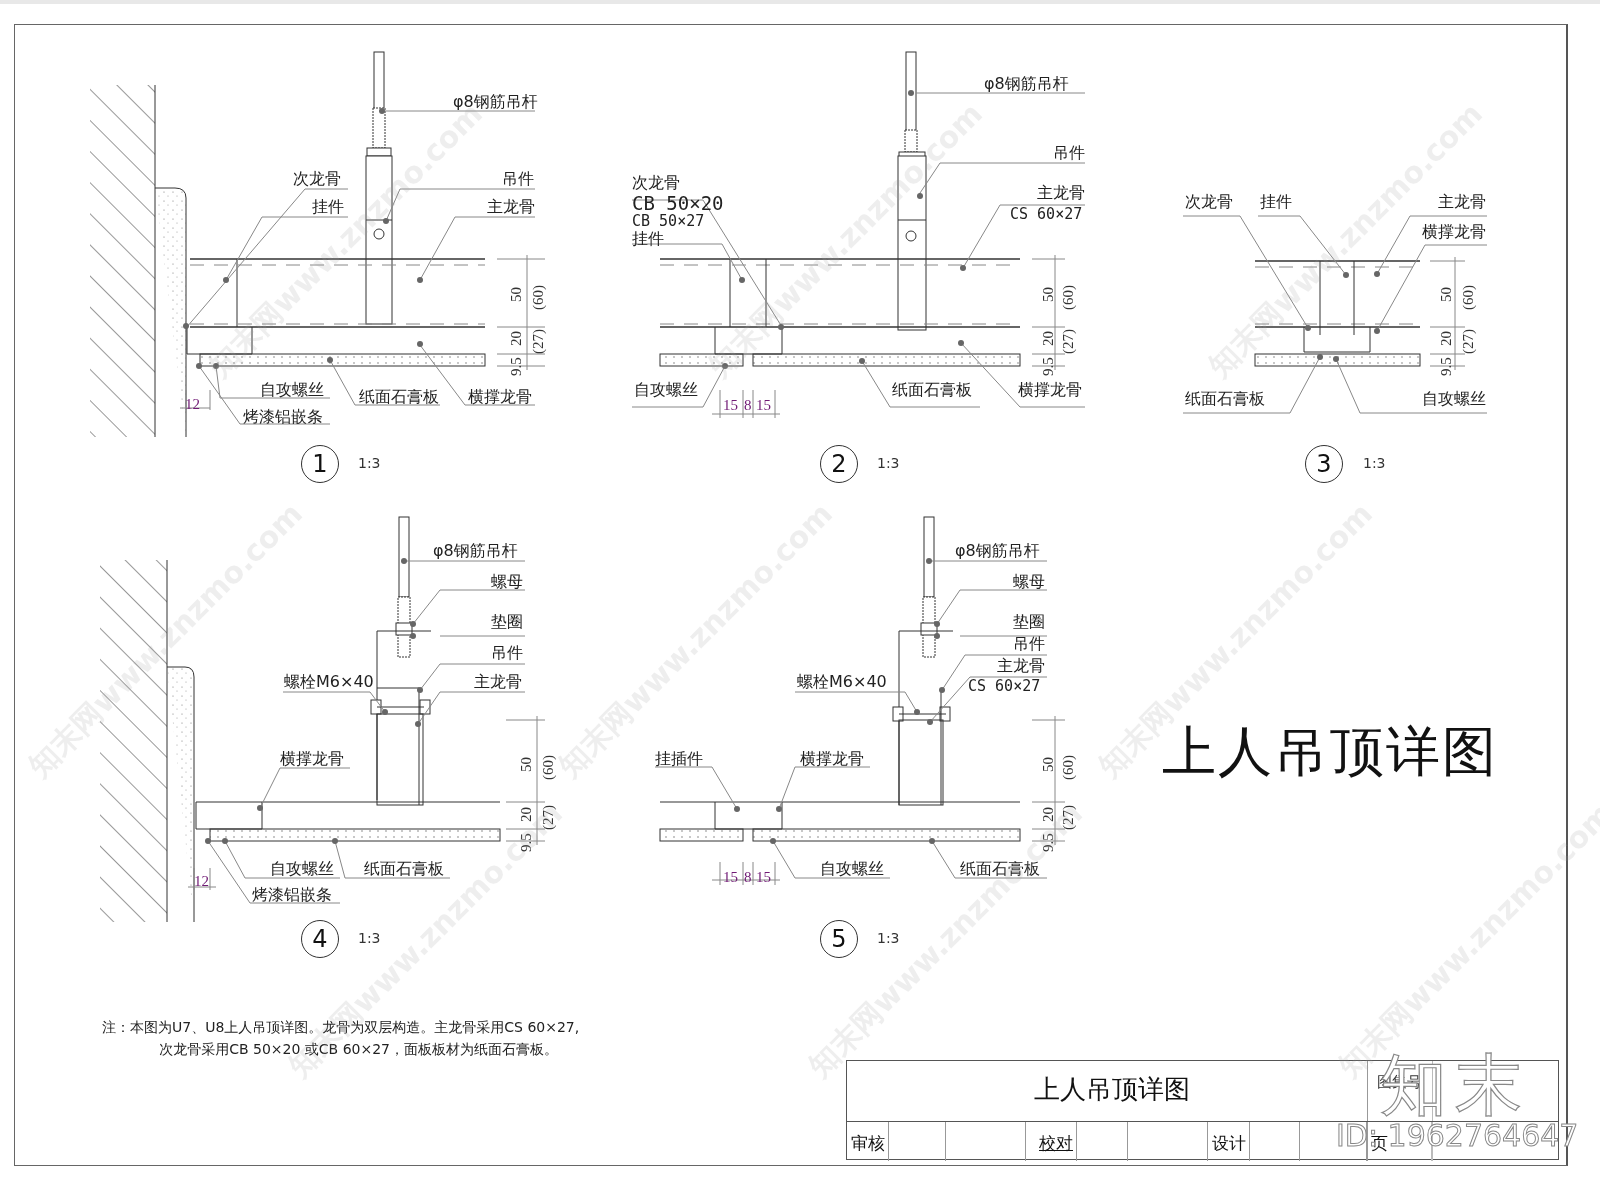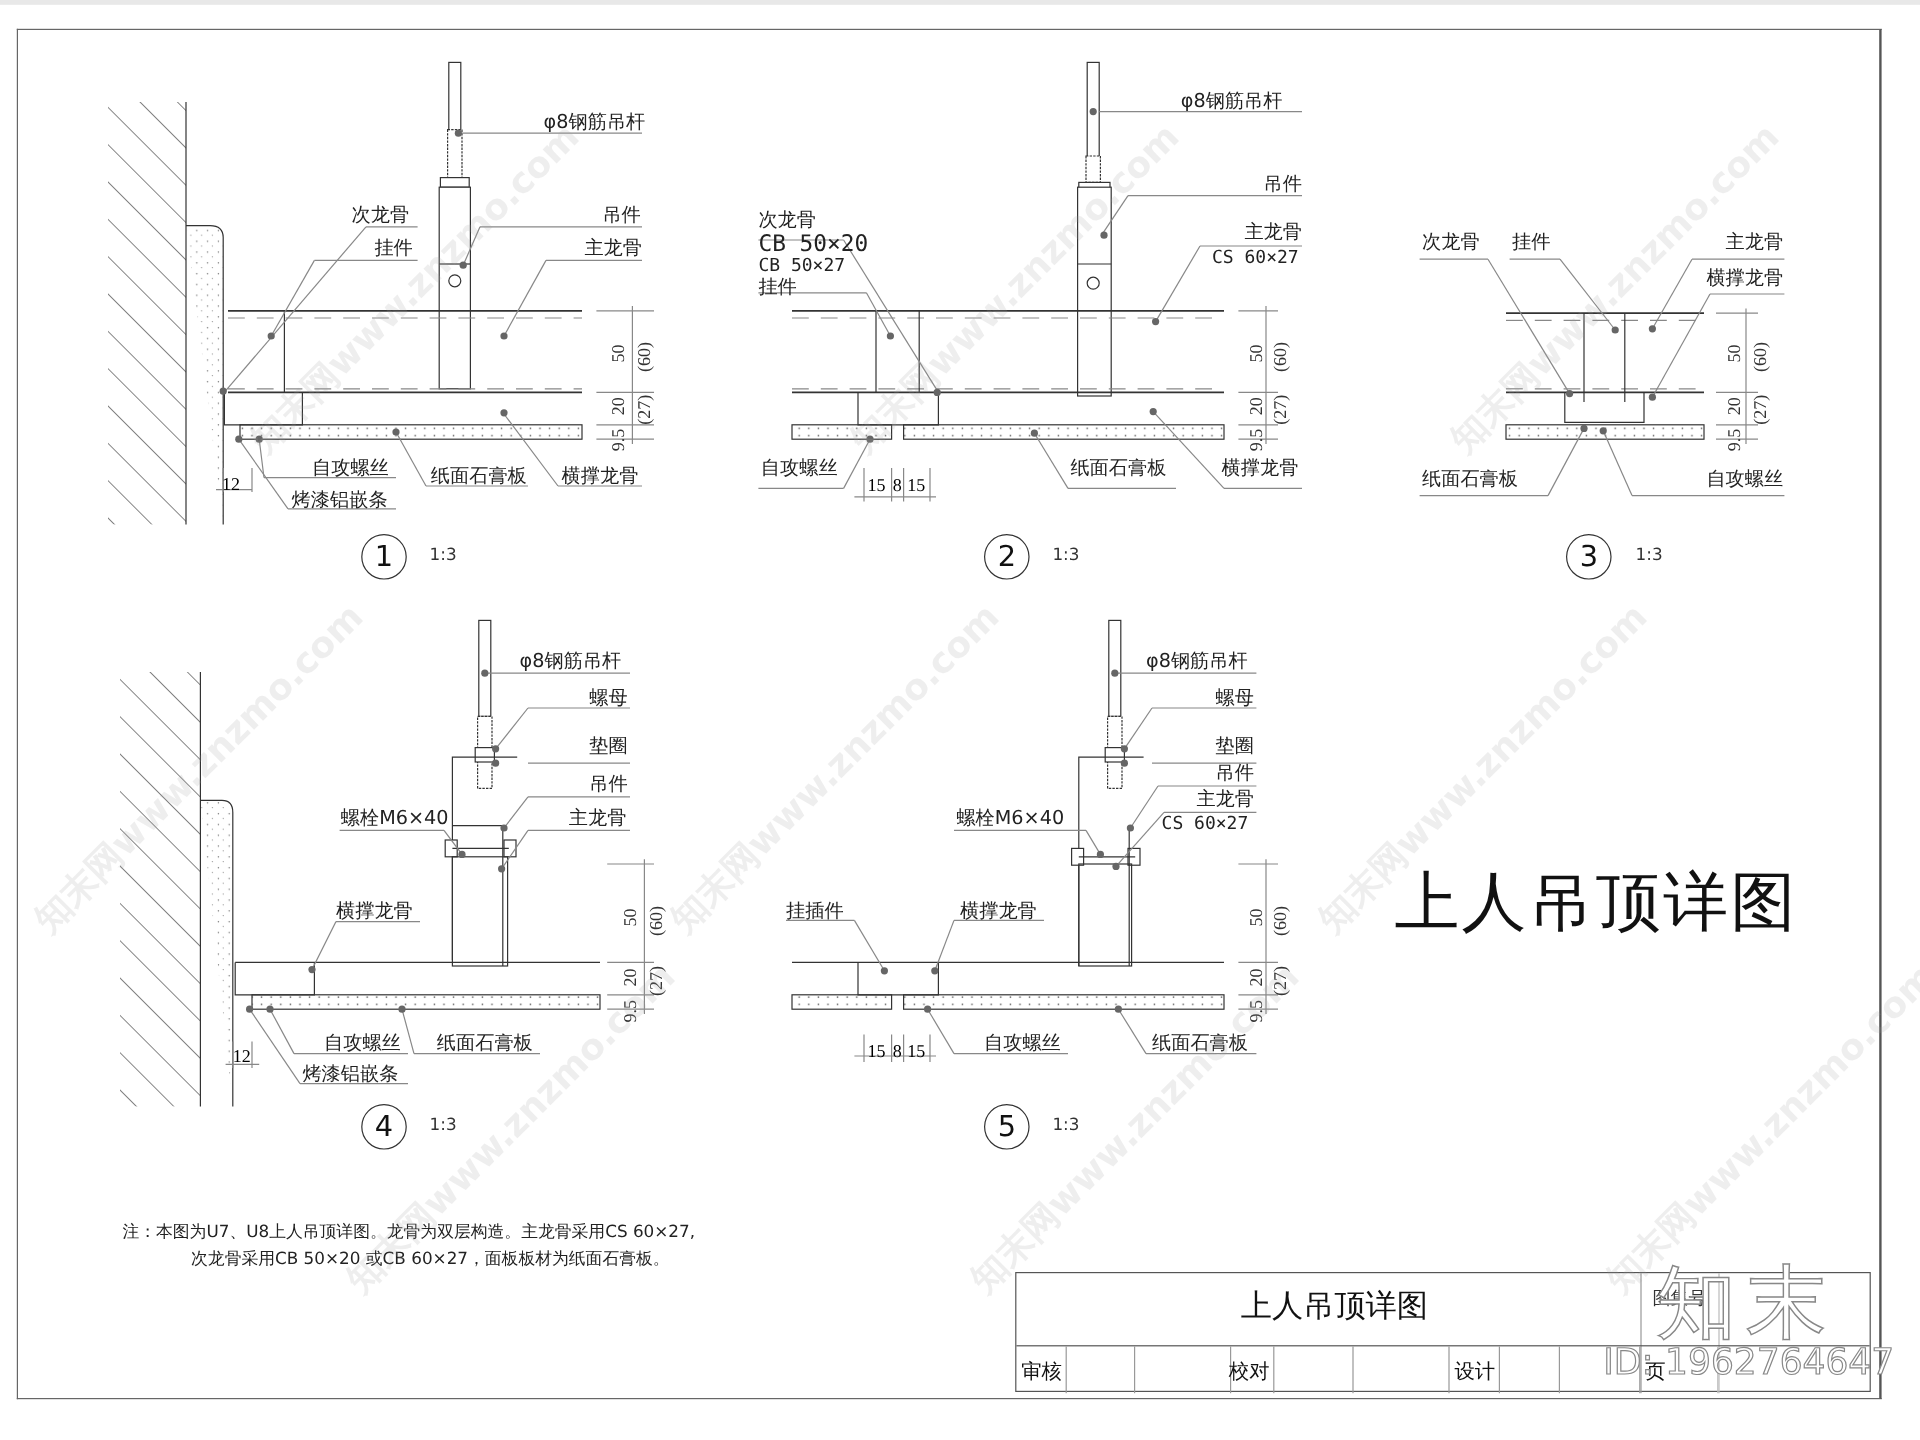--- a/index.html
+++ b/index.html
@@ -1,21 +1,21 @@
 <!DOCTYPE html>
 <html><head>
 <meta charset="utf-8">
 <style>
   html,body{margin:0;padding:0;background:#fff;}
   body{width:1600px;height:1200px;position:relative;overflow:hidden;font-family:"DejaVu Sans","Liberation Sans",sans-serif;color:#222;}
   .topbar{position:absolute;left:0;top:0;width:1600px;height:4px;background:#e8e8e8;}
   .frame{position:absolute;left:14px;top:24px;width:1554px;height:1142px;border:1px solid #666;border-right:2px solid #555;box-sizing:border-box;}
   svg.draw{position:absolute;left:0;top:0;}
   .lbl{position:absolute;font-size:16px;color:#222;white-space:nowrap;line-height:18px;}
-  .num{position:absolute;font-family:"Liberation Serif","DejaVu Serif",serif;font-size:15px;color:#000000;white-space:nowrap;}
+  .num{position:absolute;font-family:"Liberation Serif","DejaVu Serif",serif;font-size:15px;color:#701a75;white-space:nowrap;}
   .vnum{position:absolute;font-family:"Liberation Serif","DejaVu Serif",serif;font-size:15px;color:#333;white-space:nowrap;transform:rotate(-90deg);transform-origin:left top;}
   .circ{position:absolute;width:36px;height:36px;border:1.5px solid #333;border-radius:50%;text-align:center;line-height:36px;font-size:24px;color:#111;}
   .scale{position:absolute;font-size:14px;color:#333;}
   .big-title{position:absolute;left:1162px;top:716px;font-size:54px;letter-spacing:2px;color:#111;}
   .note{position:absolute;left:102px;top:1016px;font-size:14px;line-height:22px;color:#222;}
   .note .l2{padding-left:36px;text-align:center;}
   .tb{position:absolute;left:846px;top:1060px;width:713px;height:100px;border:1px solid #555;box-sizing:border-box;}
   .tb-title{position:absolute;left:0;top:0;width:530px;height:60px;text-align:center;line-height:56px;font-size:26px;color:#111;}
   .tb-row{position:absolute;left:0;top:60px;width:711px;height:39px;border-top:1px solid #555;}
   .tb-cell{position:absolute;top:0;height:39px;border-right:1px solid #999;font-size:17px;line-height:42px;padding-left:4px;box-sizing:border-box;color:#111;}
@@ -423,21 +423,21 @@
 
 <div class="tb">
   <div class="tb-title">上人吊顶详图</div>
   <div class="tb-label-atlas">图集号</div>
   <div style="position:absolute;left:520px;top:0;width:1px;height:100px;background:#999;"></div>
   <div style="position:absolute;left:585px;top:0;width:1px;height:100px;background:#bbb;"></div>
   <div class="tb-row">
     <div class="tb-cell" style="left:0;width:42px;">审核</div>
     <div class="tb-cell" style="left:42px;width:57px;"></div>
     <div class="tb-cell" style="left:99px;width:80px;"></div>
-    <div class="tb-cell" style="left:173px;width:42px;">校对</div>
+    <div class="tb-cell" style="left:188px;width:42px;text-decoration:underline;">校对</div>
     <div class="tb-cell" style="left:221px;width:60px;"></div>
     <div class="tb-cell" style="left:281px;width:80px;"></div>
     <div class="tb-cell" style="left:361px;width:42px;">设计</div>
     <div class="tb-cell" style="left:403px;width:50px;"></div>
     <div class="tb-cell" style="left:453px;width:67px;"></div>
     <div class="tb-cell" style="left:520px;width:65px;border-right:1px solid #bbb;">页</div>
   </div>
 </div>
 
 <div class="wm" style="left:160px;top:220px;">知末网www.znzmo.com</div>

